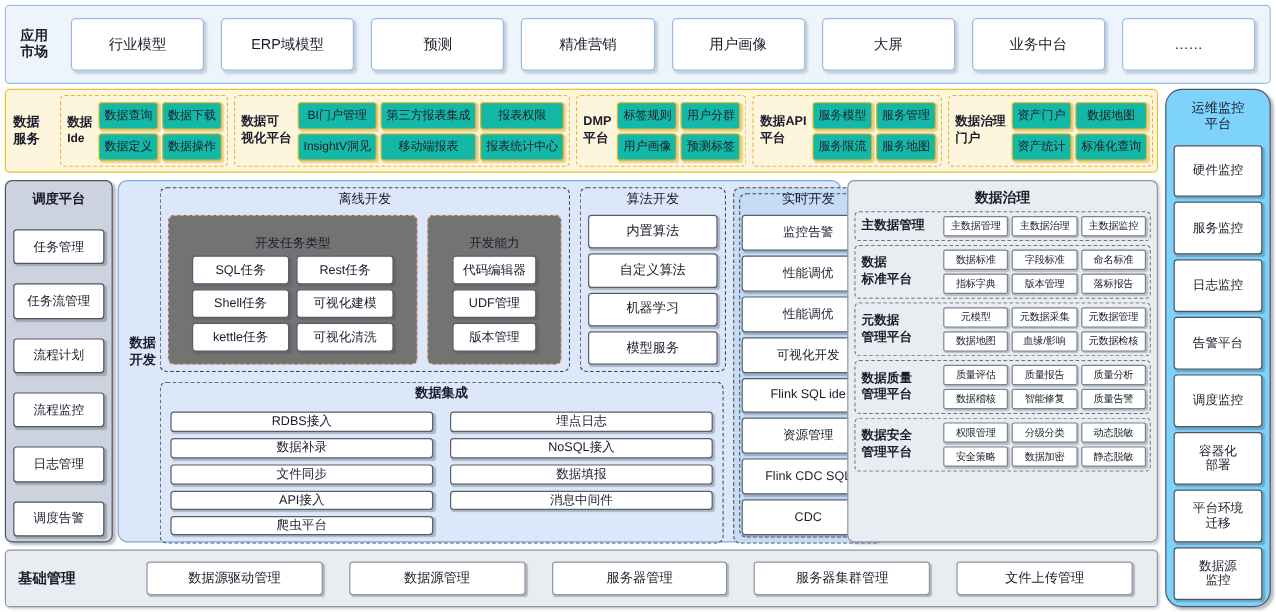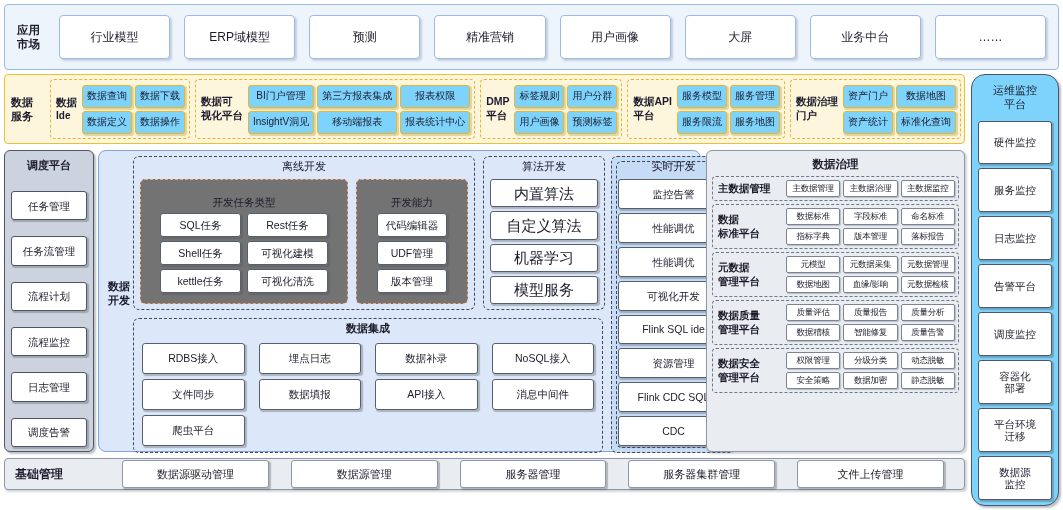--- a/index.html
+++ b/index.html
@@ -62,21 +62,21 @@
   }
   .svc-group-label {
     font-weight:bold; font-size:10.5px; line-height:1.3; text-align:left;
     white-space:nowrap; padding:0 1px;
   }
   .svc-group-label .sub { font-weight:bold; font-size:10px; }
   .svc-grid { display:grid; grid-template-rows:1fr 1fr; gap:3px; }
   .svc-grid.c2 { grid-template-columns:repeat(2, 1fr); }
   .svc-grid.c3 { grid-template-columns:repeat(3, 1fr); }
   .svc-chip {
-    background:#7dd3fc; border:1.5px solid #e8b62c; border-radius:3px;
+    background:#14b8a6; border:1.5px solid #e8b62c; border-radius:3px;
     display:flex; align-items:center; justify-content:center;
     font-size:10px; height:23px; padding:0 4px; white-space:nowrap;
     box-shadow:1.5px 1.5px 1px rgba(190,160,50,.4);
   }
 
   
   .ops-rail {
     position:absolute; left:971px; top:74px; width:88px; height:432px;
     background:#7dd3fc; border:1.5px solid #4c5666; border-radius:14px;
     padding:5px 6px; display:flex; flex-direction:column; gap:4px;
@@ -124,31 +124,31 @@
   }
   .io-title { text-align:center; font-size:10.5px; padding:2px 0 3px; }
   .io-list { display:flex; flex-direction:column; gap:4px; padding:0 6px 4px; }
   .io-list .chip { height:24px; font-size:10.5px; }
 
   .dev-cols { position:absolute; left:6px; top:22px; right:6px; bottom:5px; display:flex; gap:8px; }
   .dev-col  { flex:1; position:relative; }
 
   .algo-list { position:absolute; left:6px; top:22px; right:6px; bottom:5px;
                display:flex; flex-direction:column; gap:4px; }
-  .algo-list .chip { flex:1; font-size:15px; }
+  .algo-list .chip { flex:1; font-size:11px; }
 
   .rt-list { position:absolute; left:6px; top:22px; right:6px; bottom:6px;
              display:flex; flex-direction:column; gap:4px; }
   .rt-list .chip { flex:1; font-size:10.5px; }
   .rt-dash { position:absolute; left:4px; top:4px; right:4px; bottom:4px;
              border:1.5px dashed #3e4756; border-radius:6px; }
 
   .integ-grid {
     position:absolute; left:8px; top:24px; right:8px; bottom:6px;
-    display:grid; grid-template-columns:repeat(4,1fr); grid-template-rows:repeat(3,1fr);
+    display:grid; grid-template-columns:repeat(2,1fr); grid-template-rows:repeat(3,1fr);
     gap:5px 14px;
   }
   .integ-grid .chip { font-size:10.5px; }
 
   
   .gov-panel {
     position:absolute; left:706px; top:150px; width:259px; height:302px;
     background:#e9ecf1; border:1.5px solid #8d97a6; border-radius:6px;
     padding:3px;
     box-shadow:1.5px 1.5px 2px rgba(110,115,130,.3);
@@ -162,21 +162,21 @@
   .gov-block-label {
     flex:0 0 66px; font-weight:bold; font-size:10.5px; line-height:1.25;
     text-align:left; padding-left:2px;
   }
   .gov-cells { flex:1; display:grid; grid-template-columns:repeat(3,1fr); gap:3px; }
   .gov-cells .chip { height:17px; font-size:8.5px; border-color:#7a8494;
                      letter-spacing:-0.2px; }
 
   
   .base-row {
-    position:absolute; left:4px; top:458px; width:961px; height:32px;
+    position:absolute; left:4px; top:458px; width:961px; height:48px;
     background:#e9ecf1; border:1.5px solid #8d97a6; border-radius:4px;
     display:flex; align-items:center; padding:0 10px; gap:12px;
     box-shadow:1.5px 1.5px 2px rgba(110,115,130,.3);
   }
   .base-label { flex:0 0 95px; font-weight:bold; font-size:12px; }
   .base-cards { flex:1; display:flex; gap:22px; padding-right:10px; }
   .base-cards .chip { flex:1; height:28px; font-size:11px; border-color:#8d97a6; }
 </style>
 </head>
 <body>

